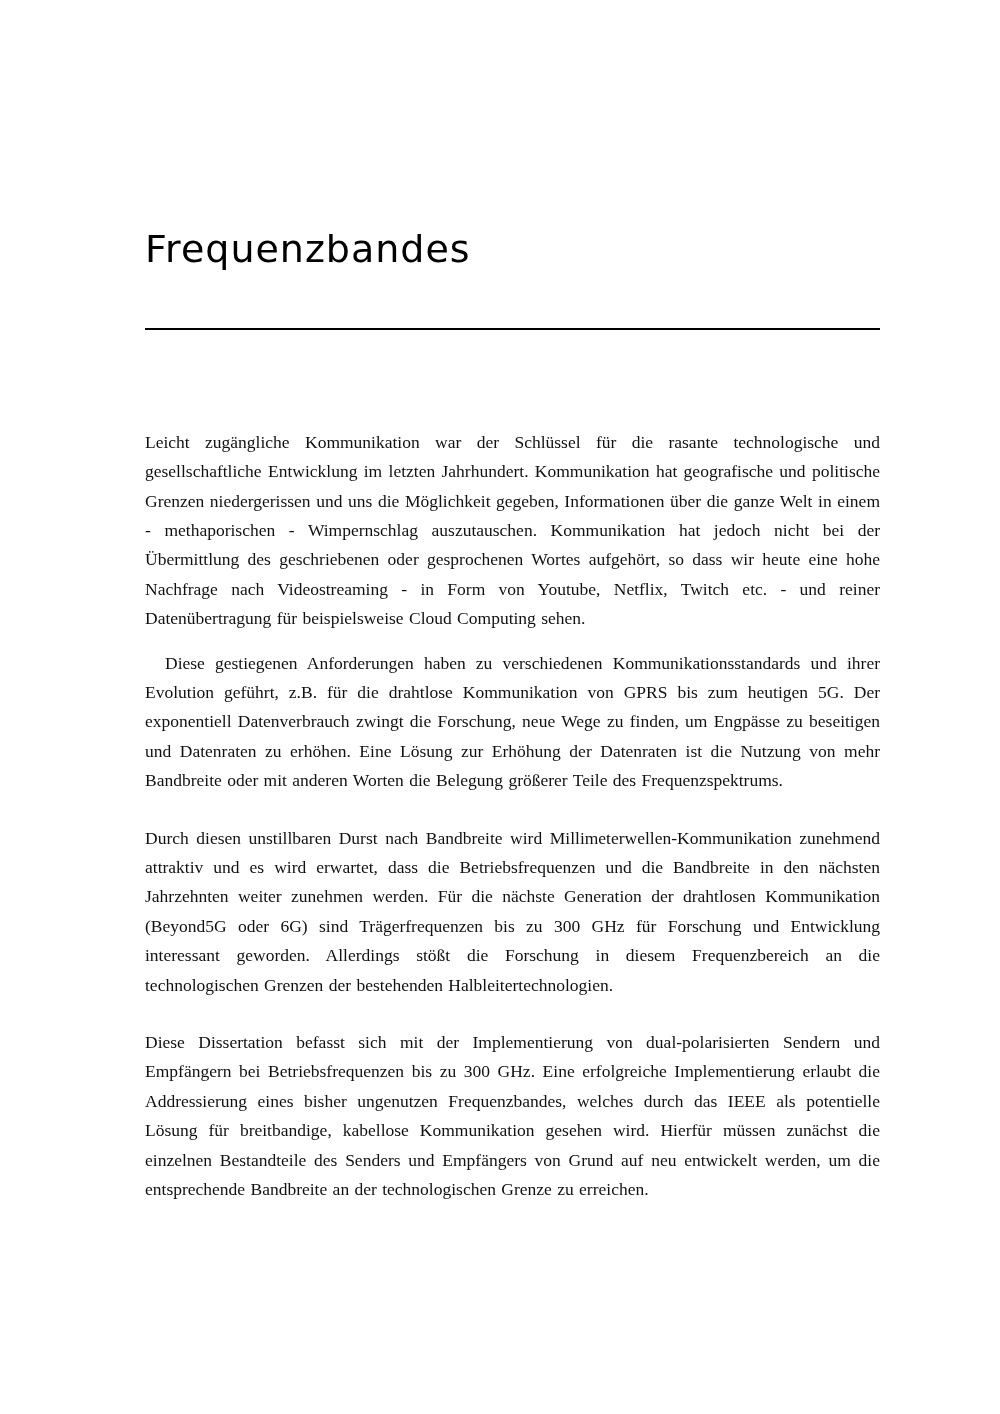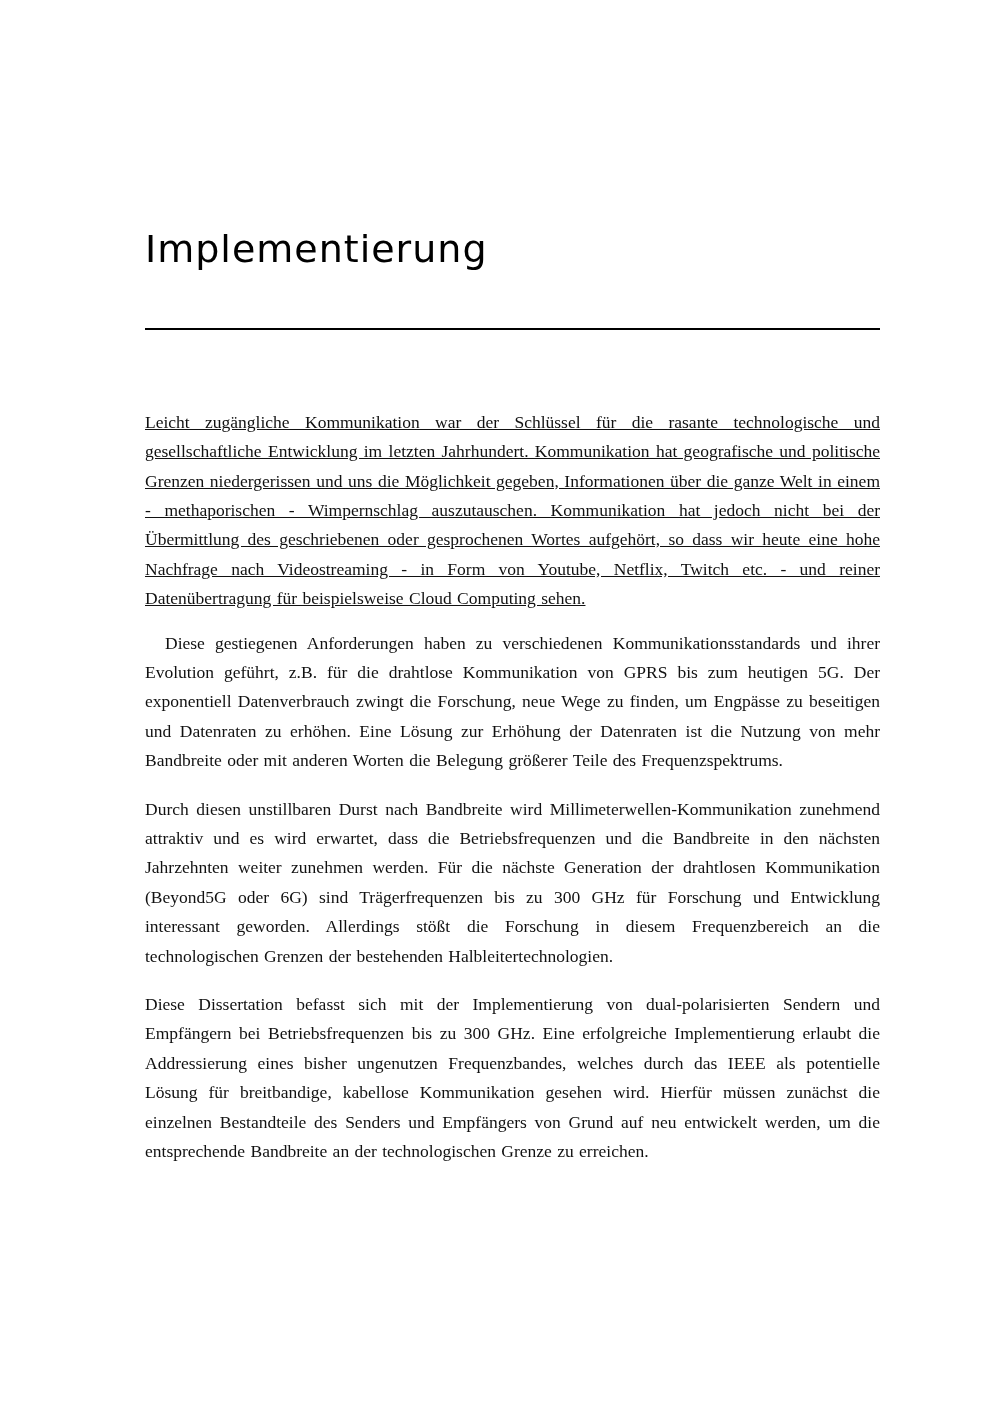--- a/index.html
+++ b/index.html
@@ -41,36 +41,35 @@
     font-family: "Liberation Serif", "DejaVu Serif", serif;
     font-size: 17.5px;
     line-height: 29.4px;
     text-align: justify;
     hyphens: auto;
     -webkit-hyphens: auto;
     word-spacing: 1px;
     color: #111111;
   }
   p.para.first {
-    margin-top: 78px;
-    text-decoration: underline;
+    margin-top: 98px;
   }
   p.para.indented {
     text-indent: 20px;
     margin-top: 15px;
   }
   p.para.block {
-    margin-top: 19px;
+    margin-top: 28px;
   }
 </style>
 </head>
 <body>
 
 <div class="page">
   <div class="content">
-    <h1 class="doc-title">Implementierung</h1>
+    <h1 class="doc-title">Frequenzbandes</h1>
     <div class="title-rule"></div>
     <p class="para first" lang="de">Leicht zugängliche Kommunikation war der Schlüssel für die rasante technologische und gesellschaftliche Entwicklung im letzten Jahrhundert. Kommunikation hat geografische und politische Grenzen niedergerissen und uns die Möglichkeit gegeben, Informationen über die ganze Welt in einem - methaporischen - Wimpernschlag auszutauschen. Kommunikation hat jedoch nicht bei der Übermittlung des geschriebenen oder gesprochenen Wortes aufgehört, so dass wir heute eine hohe Nachfrage nach Videostreaming - in Form von Youtube, Netflix, Twitch etc. - und reiner Datenübertragung für beispielsweise Cloud Computing sehen.</p>
     <p class="para indented" lang="de">Diese gestiegenen Anforderungen haben zu verschiedenen Kommunikationsstandards und ihrer Evolution geführt, z.B. für die drahtlose Kommunikation von GPRS bis zum heutigen 5G. Der exponentiell Datenverbrauch zwingt die Forschung, neue Wege zu finden, um Engpässe zu beseitigen und Datenraten zu erhöhen. Eine Lösung zur Erhöhung der Datenraten ist die Nutzung von mehr Bandbreite oder mit anderen Worten die Belegung größerer Teile des Frequenzspektrums.</p>
     <p class="para block" lang="de">Durch diesen unstillbaren Durst nach Bandbreite wird Millimeterwellen-Kommunikation zunehmend attraktiv und es wird erwartet, dass die Betriebsfrequenzen und die Bandbreite in den nächsten Jahrzehnten weiter zunehmen werden. Für die nächste Generation der drahtlosen Kommunikation (Beyond5G oder 6G) sind Trägerfrequenzen bis zu 300 GHz für Forschung und Entwicklung interessant geworden. Allerdings stößt die Forschung in diesem Frequenzbereich an die technologischen Grenzen der bestehenden Halbleitertechnologien.</p>
     <p class="para block" lang="de">Diese Dissertation befasst sich mit der Implementierung von dual-polarisierten Sendern und Empfängern bei Betriebsfrequenzen bis zu 300 GHz. Eine erfolgreiche Implementierung erlaubt die Addressierung eines bisher ungenutzen Frequenzbandes, welches durch das IEEE als potentielle Lösung für breitbandige, kabellose Kommunikation gesehen wird. Hierfür müssen zunächst die einzelnen Bestandteile des Senders und Empfängers von Grund auf neu entwickelt werden, um die entsprechende Bandbreite an der technologischen Grenze zu erreichen.</p>
   </div>
 </div>
 
 </body></html>

